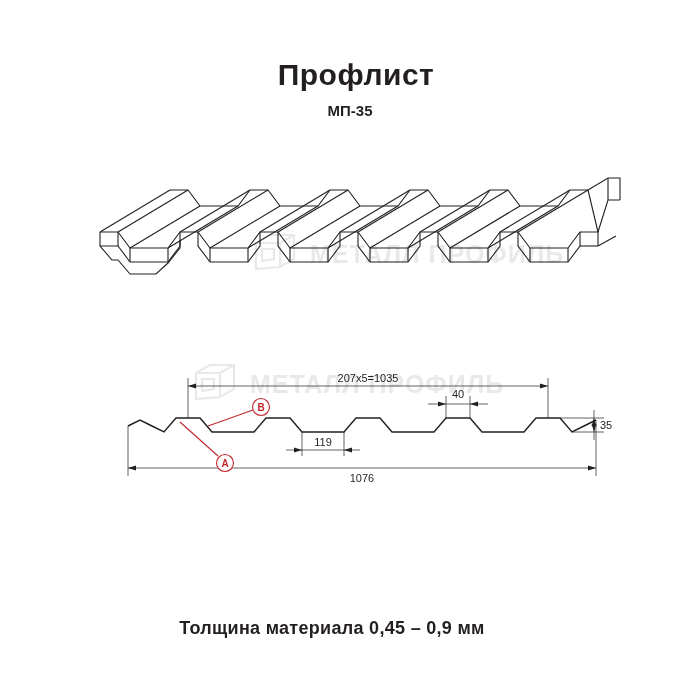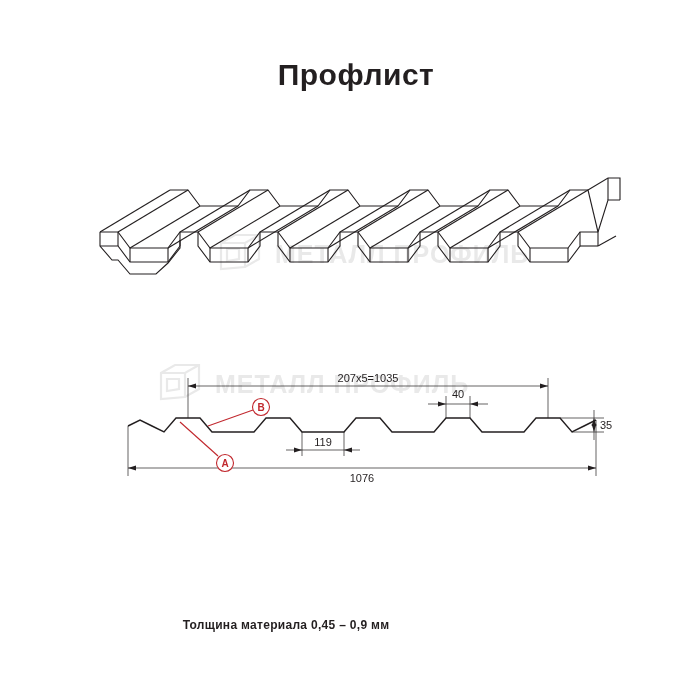--- a/index.html
+++ b/index.html
@@ -41,42 +41,44 @@
     font-size: 15px;
     font-weight: bold;
     color: #231f20;
   }
   .footer-note {
     position: absolute;
     top: 618px;
     left: 0;
     width: 572px;
     text-align: center;
-    font-size: 12px;
+    font-size: 18px;
     font-weight: bold;
     letter-spacing: 0.3px;
     color: #231f20;
+    padding-left: 46px;
   }
   .iso-wrap {
     position: absolute;
     left: 60px;
     top: 160px;
     width: 580px;
     height: 150px;
   }
   .profile-wrap {
     position: absolute;
     left: 108px;
     top: 360px;
     width: 500px;
     height: 140px;
   }
   .wm {
     position: absolute;
     pointer-events: none;
+    margin-left: 35px;
   }
   .wm1 { left: 215px; top: 225px; }
   .wm2 { left: 155px; top: 355px; }
   svg { display: block; overflow: visible; }
   .lbl {
     font-family: "Liberation Sans", sans-serif;
     font-size: 11px;
     fill: #231f20;
   }
   .lbl-red {
@@ -85,20 +87,21 @@
     fill: #c1272d;
     font-weight: bold;
   }
 </style>
 </head>
 <body>
 
 <div class="page">
 
   <div class="title">Профлист</div>
+  <div class="subtitle">МП-35</div>
 
   <div class="wm wm1">
     <svg width="330" height="60" viewBox="0 0 330 60">
       <g fill="none" stroke="#e9e9e9" stroke-width="2.2">
         <path d="M6 44 L6 18 L20 10 L44 10 L44 34 L30 42 L6 44 Z"></path>
         <path d="M6 18 L30 18 L44 10"></path>
         <path d="M30 18 L30 42"></path>
         <path d="M12 24 L24 24 L24 34 L12 36 Z"></path>
       </g>
       <text x="60" y="38" font-family="Liberation Sans, sans-serif" font-size="25" font-weight="bold" fill="#e9e9e9" letter-spacing="1">МЕТАЛЛ ПРОФИЛЬ</text>

